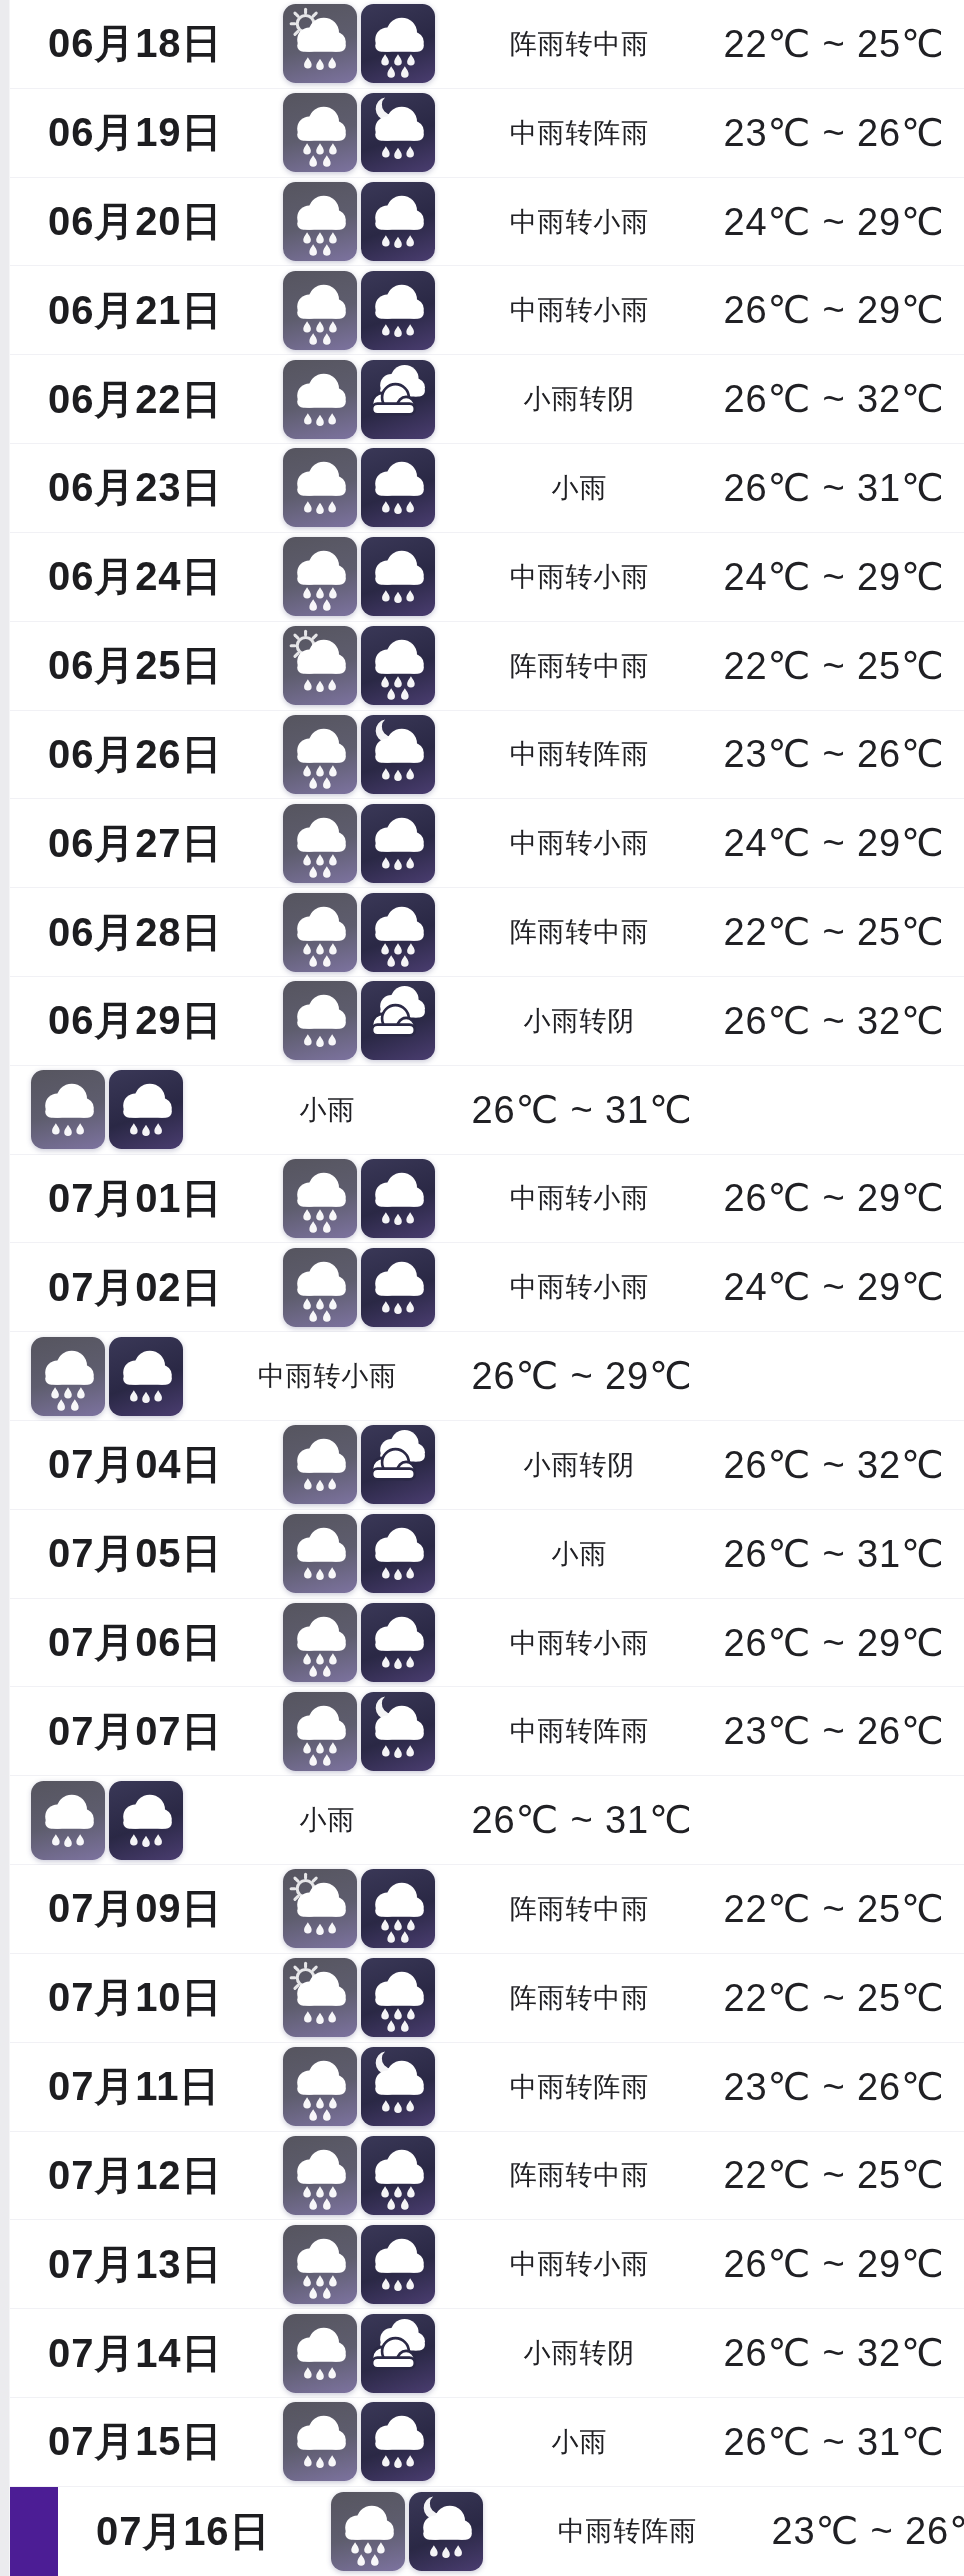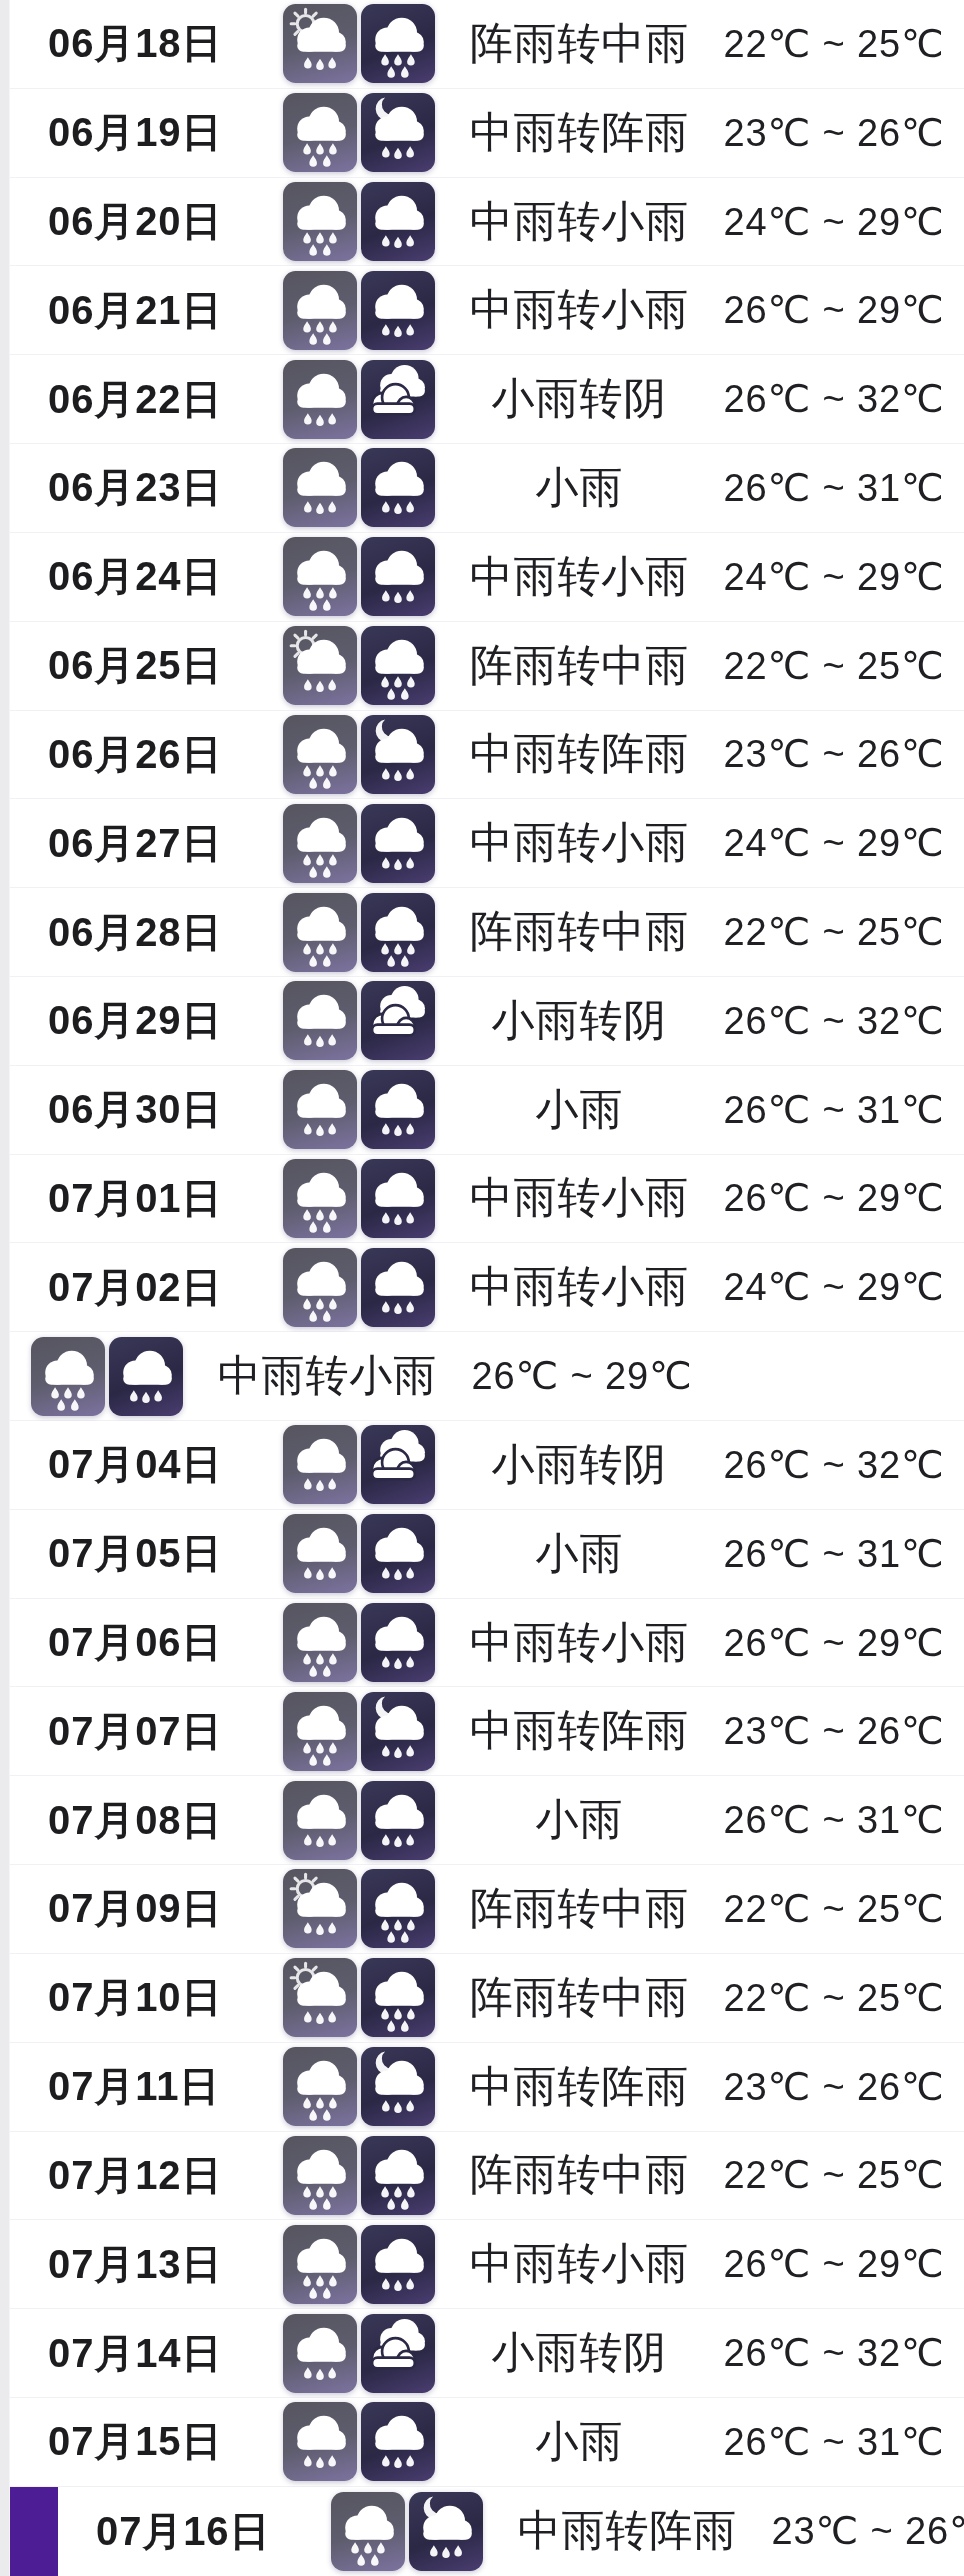--- a/index.html
+++ b/index.html
@@ -68,21 +68,21 @@
     background: linear-gradient(165deg, #56555f 0%, #5e5d6e 52%, #7d73a0 100%);
   }
   .tile.slot2 {
     background: linear-gradient(160deg, #3a3857 0%, #2a2845 55%, #4a3d70 100%);
   }
   .tile svg { display: block; width: 100%; height: 100%; }
   .weather {
     flex: none;
     width: 288px;
     text-align: center;
-    font-size: 43px;
+    font-size: 27px;
     color: #202024;
     letter-spacing: 0.9px;
     white-space: nowrap;
   }
   .temp {
     flex: 1;
     font-size: 38px;
     color: #202024;
     letter-spacing: 0.9px;
     white-space: nowrap;
@@ -542,21 +542,20 @@
                   <rect x="18" y="47" width="64" height="16" rx="8"></rect>
                 </g>
               </g>
             </svg>
           </div>
         </div>
         <div class="weather">小雨转阴</div>
         <div class="temp">26℃ ~ 32℃</div>
       </div>
       <div class="row">
-        <div class="date">06月30日</div>
         <div class="icons">
           <div class="tile slot1">
             <svg viewBox="0 0 96 104">
               <g fill="#ffffff">
                 <circle cx="34" cy="47" r="16"></circle>
                 <circle cx="53" cy="38" r="20"></circle>
                 <circle cx="69" cy="50" r="13"></circle>
                 <rect x="18" y="47" width="64" height="16" rx="8"></rect>
               </g>
               <path transform="translate(32,78)" d="M0,-8 C2.5,-4 5,-1 5,2 a5,5 0 1,1 -10,0 C-5,-1 -2.5,-4 0,-8 Z" fill="#ffffff" opacity="0.95"></path>
@@ -823,21 +822,20 @@
               <path transform="translate(32,78)" d="M0,-8 C2.5,-4 5,-1 5,2 a5,5 0 1,1 -10,0 C-5,-1 -2.5,-4 0,-8 Z" fill="#ffffff" opacity="0.95"></path>
               <path transform="translate(48,80)" d="M0,-8 C2.5,-4 5,-1 5,2 a5,5 0 1,1 -10,0 C-5,-1 -2.5,-4 0,-8 Z" fill="#ffffff" opacity="0.95"></path>
               <path transform="translate(64,78)" d="M0,-8 C2.5,-4 5,-1 5,2 a5,5 0 1,1 -10,0 C-5,-1 -2.5,-4 0,-8 Z" fill="#ffffff" opacity="0.95"></path>
             </svg>
           </div>
         </div>
         <div class="weather">中雨转阵雨</div>
         <div class="temp">23℃ ~ 26℃</div>
       </div>
       <div class="row">
-        <div class="date">07月08日</div>
         <div class="icons">
           <div class="tile slot1">
             <svg viewBox="0 0 96 104">
               <g fill="#ffffff">
                 <circle cx="34" cy="47" r="16"></circle>
                 <circle cx="53" cy="38" r="20"></circle>
                 <circle cx="69" cy="50" r="13"></circle>
                 <rect x="18" y="47" width="64" height="16" rx="8"></rect>
               </g>
               <path transform="translate(32,78)" d="M0,-8 C2.5,-4 5,-1 5,2 a5,5 0 1,1 -10,0 C-5,-1 -2.5,-4 0,-8 Z" fill="#ffffff" opacity="0.95"></path>

